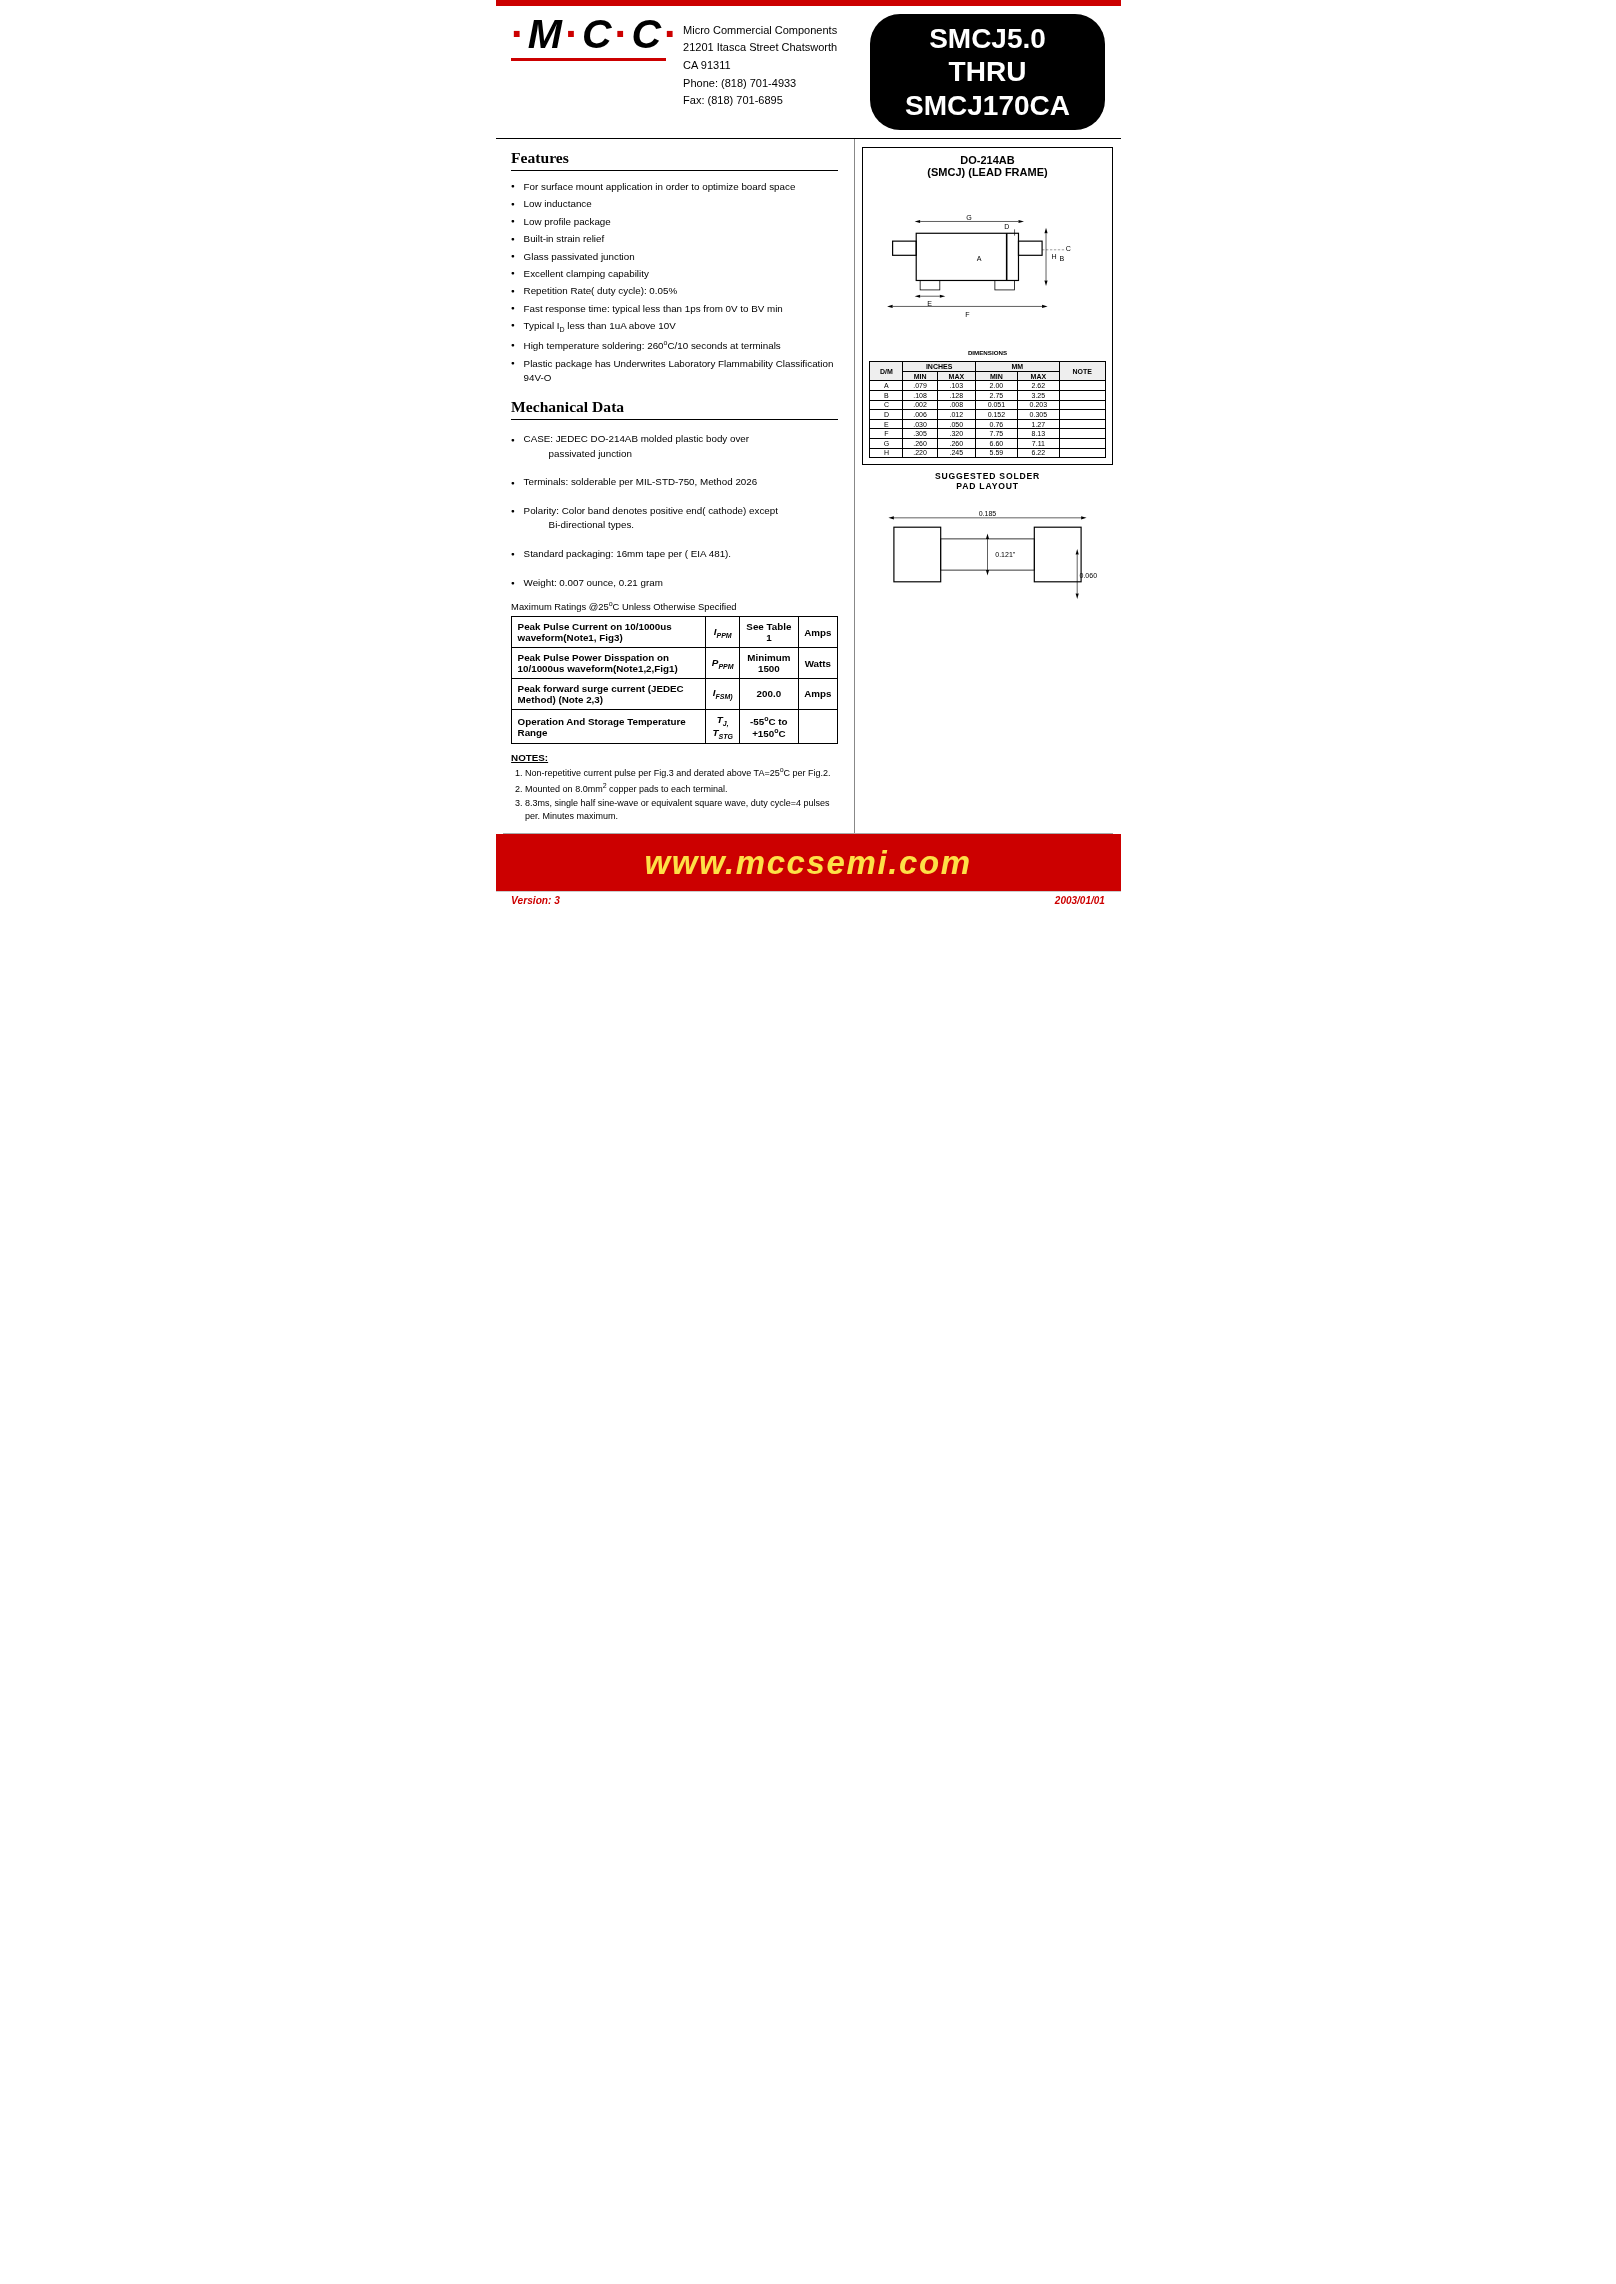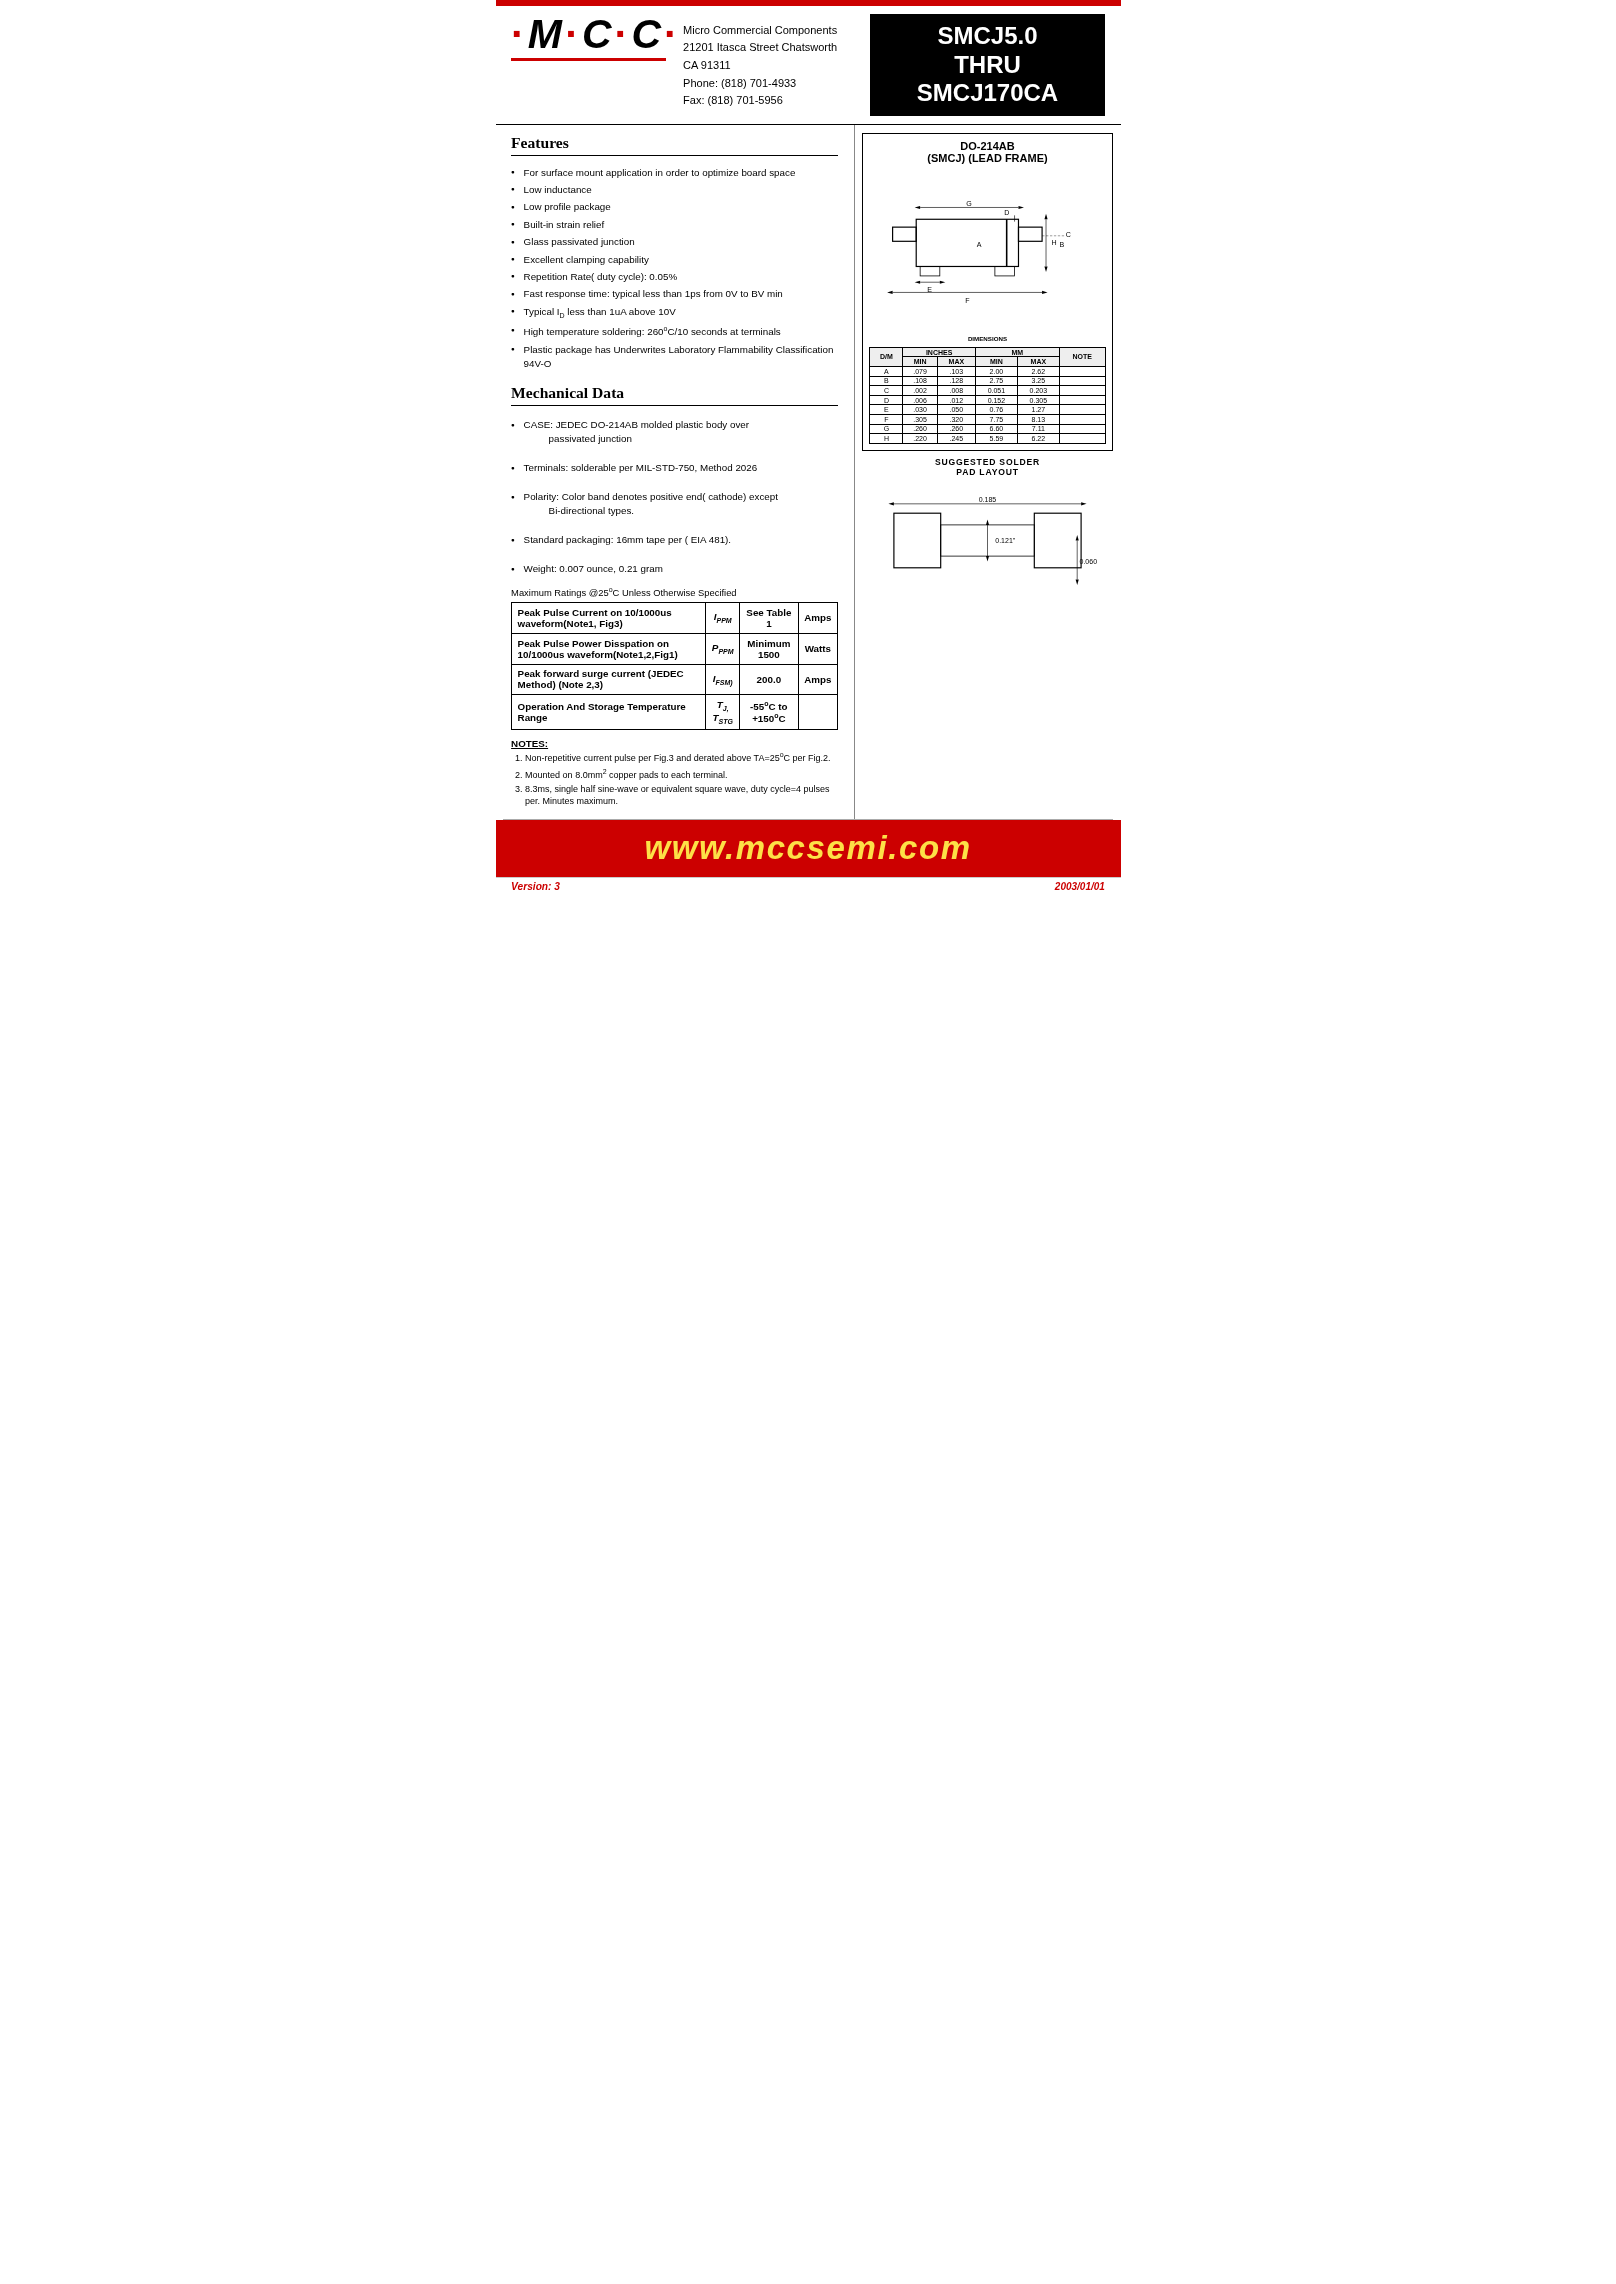--- a/index.html
+++ b/index.html
@@ -59,24 +59,25 @@
       line-height: 1.6;
       color: #000;
     }
 
     .part-number-box {
       flex: 1;
       background: #000;
       color: #fff;
       text-align: center;
       padding: 7.8px 11.7px;
-      font-size: 24px;
+      font-size: 28px;
       font-weight: 900;
       line-height: 1.2;
       font-family: Arial, sans-serif;
+      border-radius: 30px;
     }
 
     
     .main-content {
       display: flex;
       padding: 0;
     }
 
     .left-panel {
       flex: 1;
@@ -305,21 +306,21 @@
     <div class="logo-text">
       <span class="dot">·</span>M<span class="dot">·</span>C<span class="dot">·</span>C<span class="dot">·</span>
     </div>
     <div class="logo-underline"></div>
   </div>
   <div class="company-info">
     <div>Micro Commercial Components</div>
     <div>21201 Itasca Street Chatsworth</div>
     <div>CA 91311</div>
     <div>Phone: (818) 701-4933</div>
-    <div>Fax:    (818) 701-5956</div>
+    <div>Fax:    (818) 701-6895</div>
   </div>
   <div class="part-number-box">
     SMCJ5.0<br>THRU<br>SMCJ170CA
   </div>
 </div>
 
 <div class="main-content">
 
   <div class="left-panel">
 

